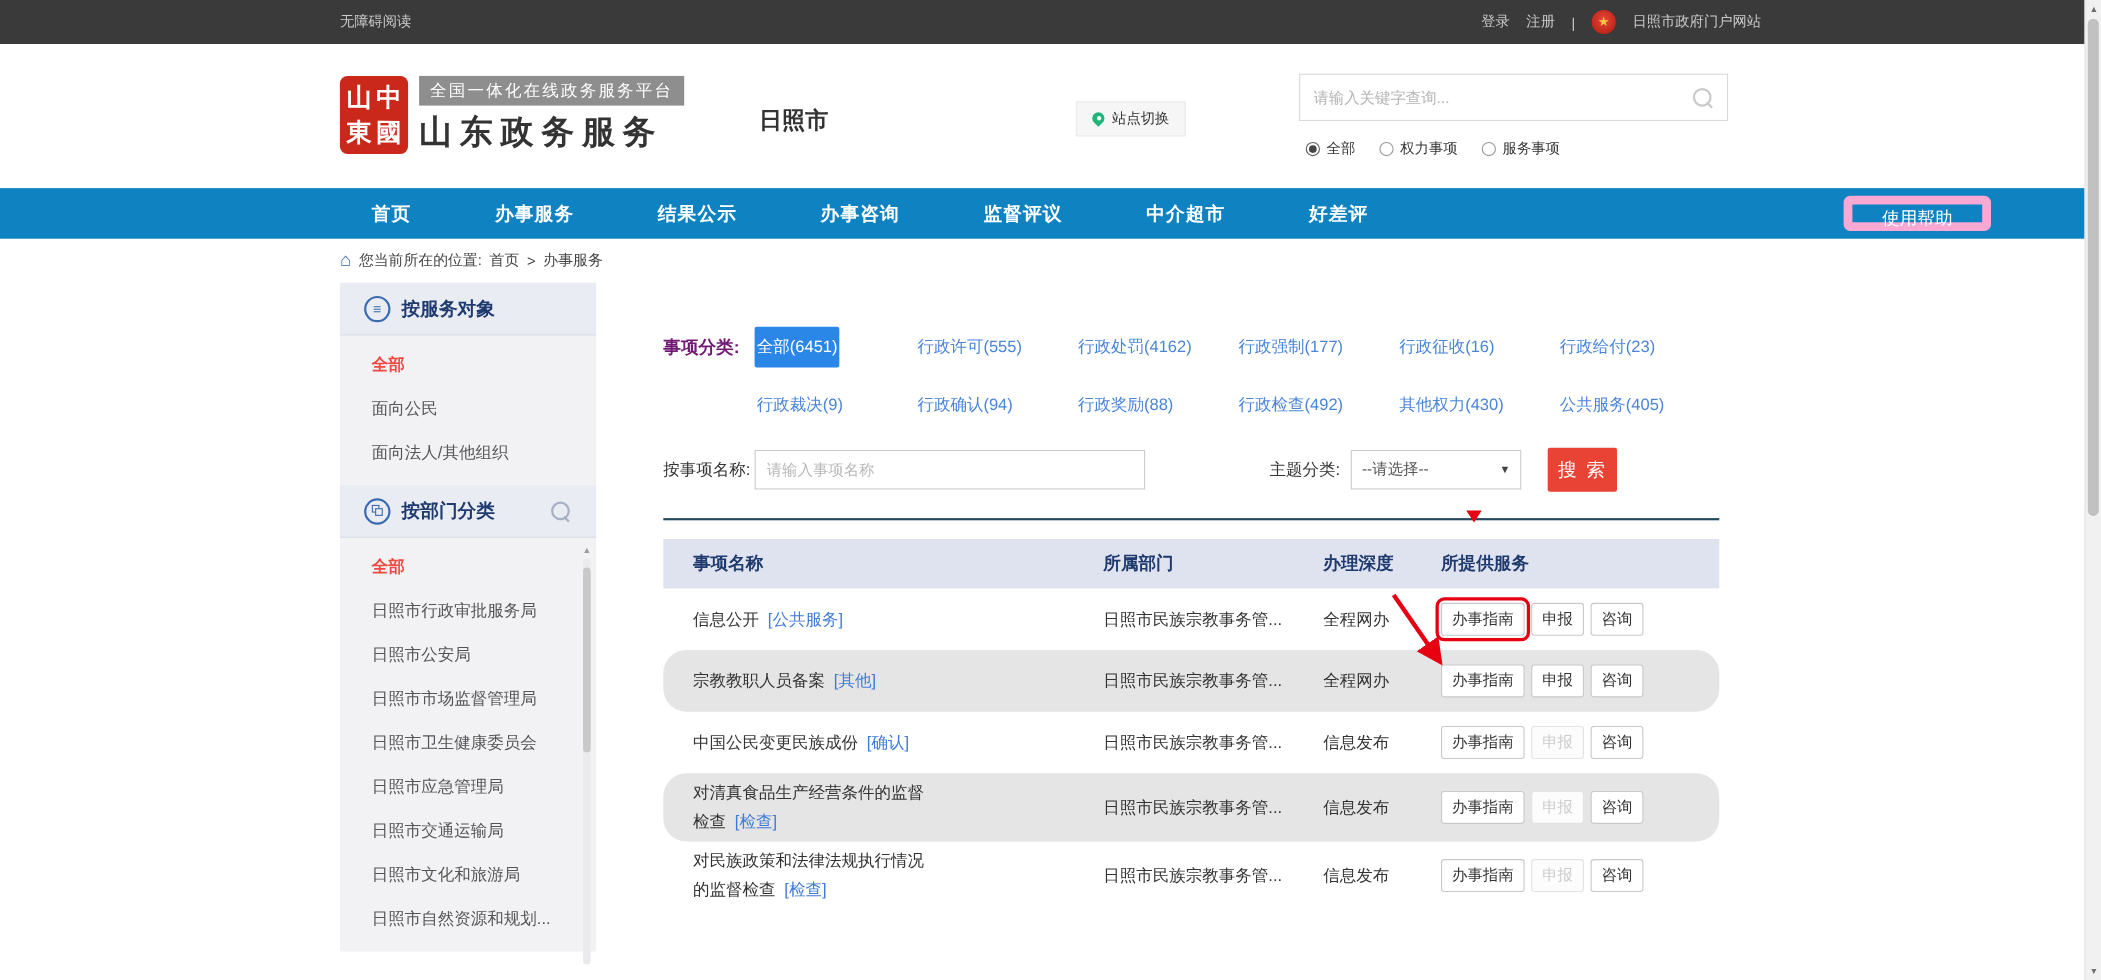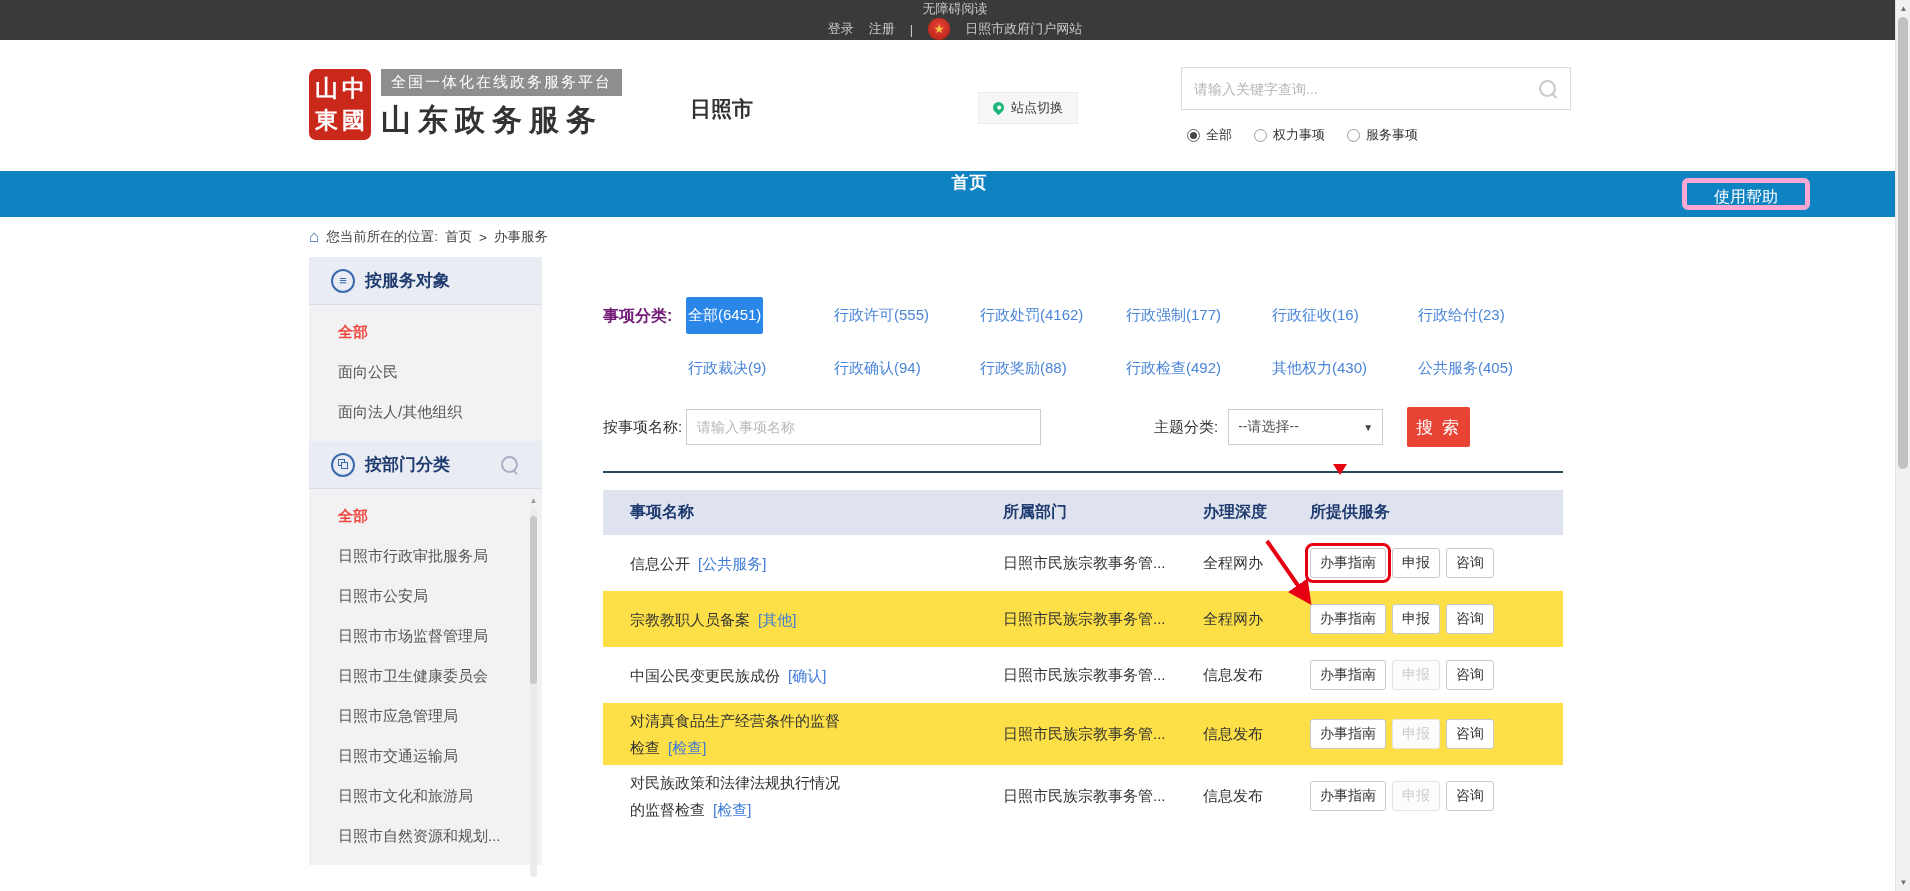--- a/index.html
+++ b/index.html
@@ -1,21 +1,21 @@
 <!DOCTYPE html>
 <html><head>
 <meta charset="utf-8">
 <style>
   html,body{margin:0;padding:0;}
   body{
     width:1910px;height:891px;overflow:hidden;position:relative;
     background:#fff;font-family:"Liberation Sans","DejaVu Sans",sans-serif;
     -webkit-font-smoothing:antialiased;
   }
-  .inner{width:1292px;margin:0 auto;position:relative;flex-direction:column;}
+  .inner{width:1292px;margin:0 auto;position:relative;}
 
   
   .topbar{height:40px;background:#3a3a3a;}
   .topbar .inner{height:100%;display:flex;justify-content:space-between;align-items:center;color:#c9c9c9;font-size:13px;}
   .topbar a{color:#c9c9c9;text-decoration:none;cursor:pointer;}
   .topbar-right{display:flex;align-items:center;gap:15px;}
   .emblem{width:22px;height:22px;border-radius:50%;background:radial-gradient(circle at 50% 42%, #e8473a 0%, #c0271a 70%);display:flex;align-items:center;justify-content:center;color:#f5c842;font-size:12px;line-height:1;}
 
   
   .header{height:131px;background:#fff;}
@@ -35,21 +35,21 @@
   .mag::after{content:"";position:absolute;width:2px;height:7px;background:#c9c9c9;left:12px;top:10px;transform:rotate(-45deg);}
   .radio-row{position:absolute;left:878px;top:86px;display:flex;align-items:center;gap:22px;font-size:13px;color:#333;}
   .radio-item{display:flex;align-items:center;gap:6px;cursor:pointer;}
   .radio-dot{width:13px;height:13px;border-radius:50%;border:1px solid #9a9a9a;background:#fff;box-sizing:border-box;}
   .radio-dot.checked{border-color:#5f5f5f;background:#464646;background-clip:content-box;padding:2px;}
 
   
   .nav{height:46px;background:#0f82c1;position:relative;}
   .nav .inner{height:100%;display:flex;align-items:center;gap:76px;padding-left:29px;box-sizing:border-box;}
   .nav-item{color:#fff;font-size:17px;font-weight:600;letter-spacing:1px;cursor:pointer;white-space:nowrap;}
-  .help-btn{position:absolute;right:100px;top:7px;height:32px;line-height:28px;padding:0 27px;border:5px solid #f9a8d4;border-radius:6px;color:#fff;font-size:16px;cursor:pointer;box-sizing:border-box;}
+  .help-btn{position:absolute;right:100px;top:7px;height:32px;line-height:28px;padding:0 27px;border:8px solid #f9a8d4;border-radius:6px;color:#fff;font-size:16px;cursor:pointer;box-sizing:border-box;}
 
   
   .breadcrumb{padding:11px 0 9px;display:flex;align-items:center;gap:7px;font-size:13.5px;color:#444;}
   .home-glyph{color:#3a6bb0;font-size:17px;line-height:1;margin-top:-2px;}
   .crumb-link{cursor:pointer;}
 
   
   .content{display:flex;margin-top:2px;}
   .sidebar{width:233px;flex:0 0 233px;}
   .side-header{height:47px;background:#e9ecf3;border-bottom:1px solid #dadde8;display:flex;align-items:center;gap:10px;padding-left:22px;position:relative;}
@@ -87,21 +87,21 @@
   .select{width:155px;height:36px;border:1px solid #ccc;box-sizing:border-box;margin-left:10px;display:flex;align-items:center;justify-content:space-between;padding:0 9px;font-size:14px;color:#555;cursor:pointer;background:#fff;}
   .caret{font-size:10px;color:#444;}
   .search-btn{width:63px;height:40px;background:#e84335;color:#fff;font-size:17px;letter-spacing:2px;display:flex;align-items:center;justify-content:center;margin-left:24px;border-radius:2px;cursor:pointer;white-space:nowrap;}
 
   .stats{margin-top:26px;display:flex;align-items:center;justify-content:center;gap:10px;font-size:15px;color:#333;}
   .divider{height:2px;background:#254a5e;margin-top:24px;}
 
   .table{margin-top:17px;}
   .thead{height:45px;background:#dfe3f0;display:flex;align-items:center;font-size:16px;font-weight:bold;color:#1e3a6e;}
   .trow{display:flex;align-items:center;min-height:56px;font-size:15px;color:#333;padding:4px 0;box-sizing:border-box;}
-  .trow.alt{background:#fde047;}
+  .trow.alt{background:#e5e5e5;border-radius:21px;}
   .c-name{flex:1;padding-left:27px;box-sizing:border-box;}
   .nm-wrap{max-width:218px;line-height:27px;}
   .nm{cursor:pointer;}
   .tag{color:#3f7ad6;margin-left:8px;cursor:pointer;white-space:nowrap;}
   .c-dept{width:215px;flex:0 0 215px;padding-left:15px;box-sizing:border-box;}
   .c-depth{width:107px;flex:0 0 107px;}
   .c-serv{width:253px;flex:0 0 253px;display:flex;align-items:center;gap:6px;}
   .btn{height:28px;padding:0 9px;border:1px solid #c9c9c9;border-radius:3px;background:#fff;display:flex;align-items:center;font-size:14px;color:#333;cursor:pointer;white-space:nowrap;}
   .btn.disabled{color:#ccc;border-color:#e3e3e3;background:#fcfcfc;cursor:default;}
   .btn.highlight{outline:3px solid #e60012;outline-offset:2px;}

